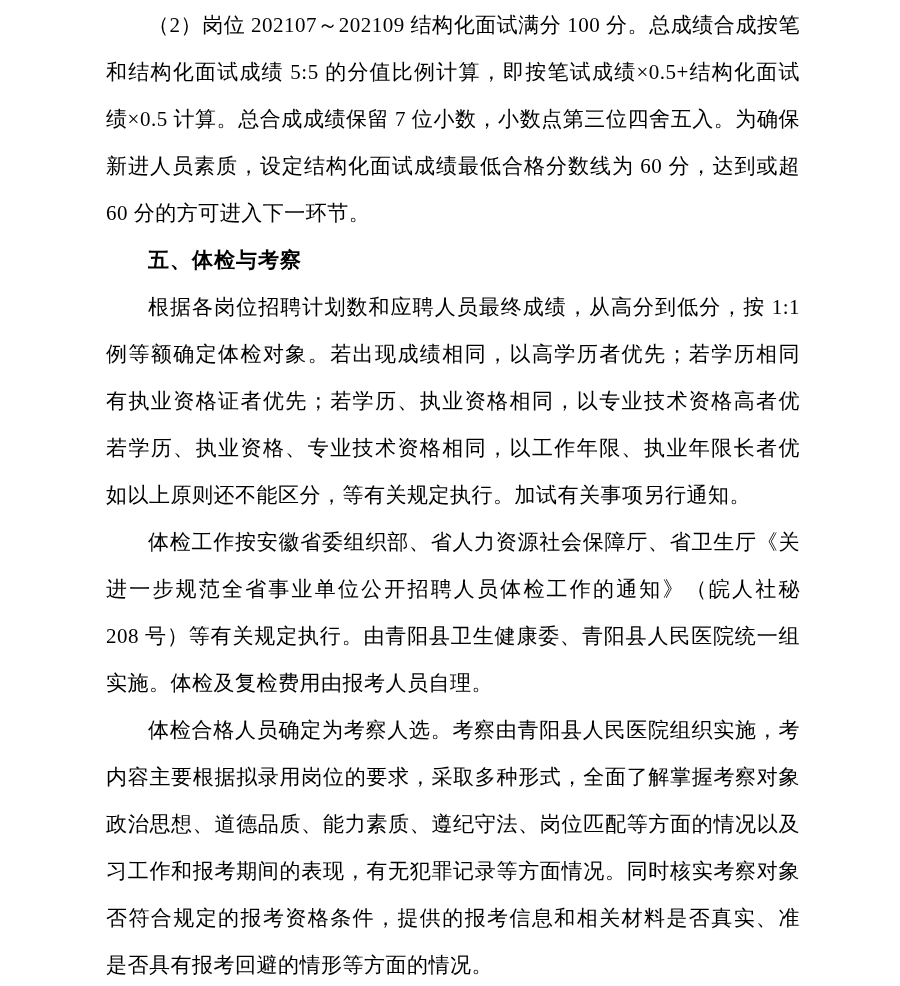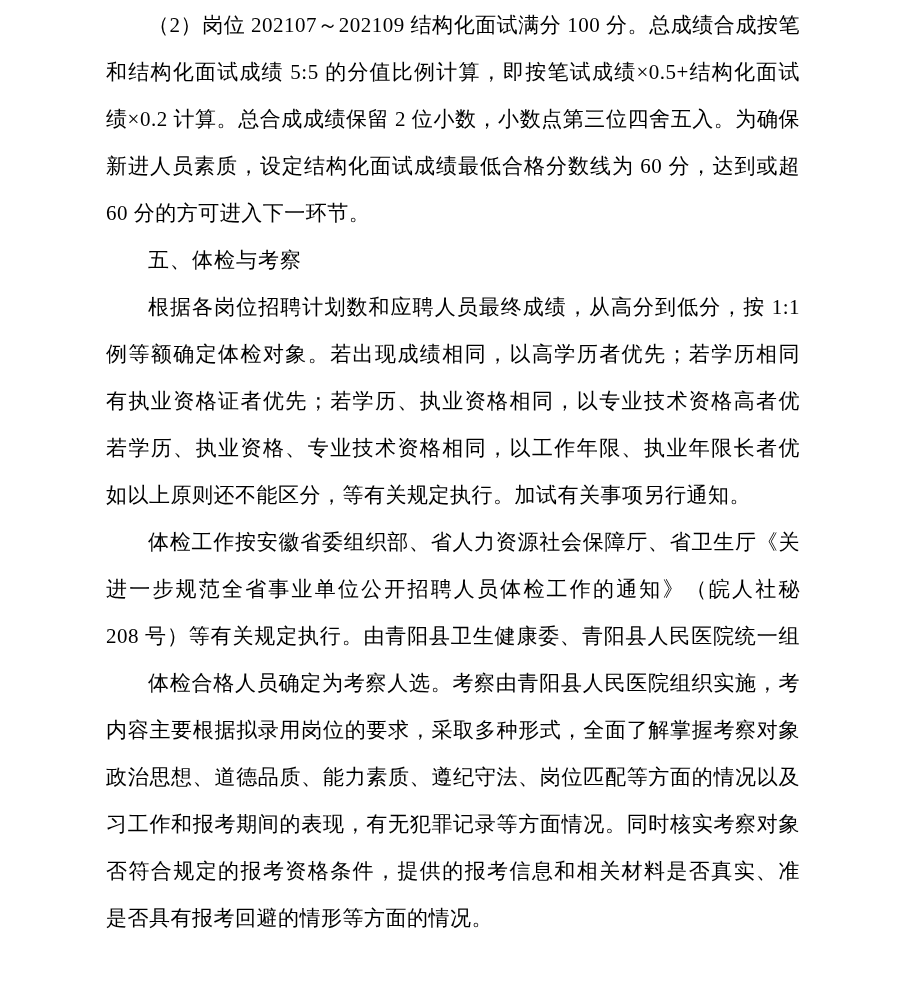--- a/index.html
+++ b/index.html
@@ -37,56 +37,57 @@
     letter-spacing: 0.5px;
   }
   .line.indent {
     text-indent: 2em;
   }
   .line.last {
     text-align: right;
     text-align-last: left;
   }
   .line.heading {
-    font-weight: 400;
+    font-weight: 700;
     text-indent: 2em;
     text-align: center;
     text-align-last: left;
     letter-spacing: 1px;
   }
 </style>
 </head>
 <body>
 
 <div class="page">
 
   <div class="para">
     <div class="line indent">（2）岗位 202107～202109 结构化面试满分 100 分。总成绩合成按笔试</div>
     <div class="line">和结构化面试成绩 5:5 的分值比例计算，即按笔试成绩×0.5+结构化面试成</div>
-    <div class="line">绩×0.2 计算。总合成成绩保留 2 位小数，小数点第三位四舍五入。为确保</div>
+    <div class="line">绩×0.5 计算。总合成成绩保留 7 位小数，小数点第三位四舍五入。为确保</div>
     <div class="line">新进人员素质，设定结构化面试成绩最低合格分数线为 60 分，达到或超过</div>
     <div class="line last">60 分的方可进入下一环节。</div>
   </div>
 
   <div class="para">
     <div class="line heading">五、体检与考察</div>
   </div>
 
   <div class="para">
     <div class="line indent">根据各岗位招聘计划数和应聘人员最终成绩，从高分到低分，按 1:1 比</div>
     <div class="line">例等额确定体检对象。若出现成绩相同，以高学历者优先；若学历相同的，</div>
     <div class="line">有执业资格证者优先；若学历、执业资格相同，以专业技术资格高者优先；</div>
     <div class="line">若学历、执业资格、专业技术资格相同，以工作年限、执业年限长者优先。</div>
     <div class="line last">如以上原则还不能区分，等有关规定执行。加试有关事项另行通知。</div>
   </div>
 
   <div class="para">
     <div class="line indent">体检工作按安徽省委组织部、省人力资源社会保障厅、省卫生厅《关于</div>
     <div class="line">进一步规范全省事业单位公开招聘人员体检工作的通知》（皖人社秘〔2013〕</div>
     <div class="line">208 号）等有关规定执行。由青阳县卫生健康委、青阳县人民医院统一组织</div>
+    <div class="line last">实施。体检及复检费用由报考人员自理。</div>
   </div>
 
   <div class="para">
     <div class="line indent">体检合格人员确定为考察人选。考察由青阳县人民医院组织实施，考察</div>
     <div class="line">内容主要根据拟录用岗位的要求，采取多种形式，全面了解掌握考察对象在</div>
     <div class="line">政治思想、道德品质、能力素质、遵纪守法、岗位匹配等方面的情况以及学</div>
     <div class="line">习工作和报考期间的表现，有无犯罪记录等方面情况。同时核实考察对象是</div>
     <div class="line">否符合规定的报考资格条件，提供的报考信息和相关材料是否真实、准确，</div>
     <div class="line last">是否具有报考回避的情形等方面的情况。</div>
   </div>

